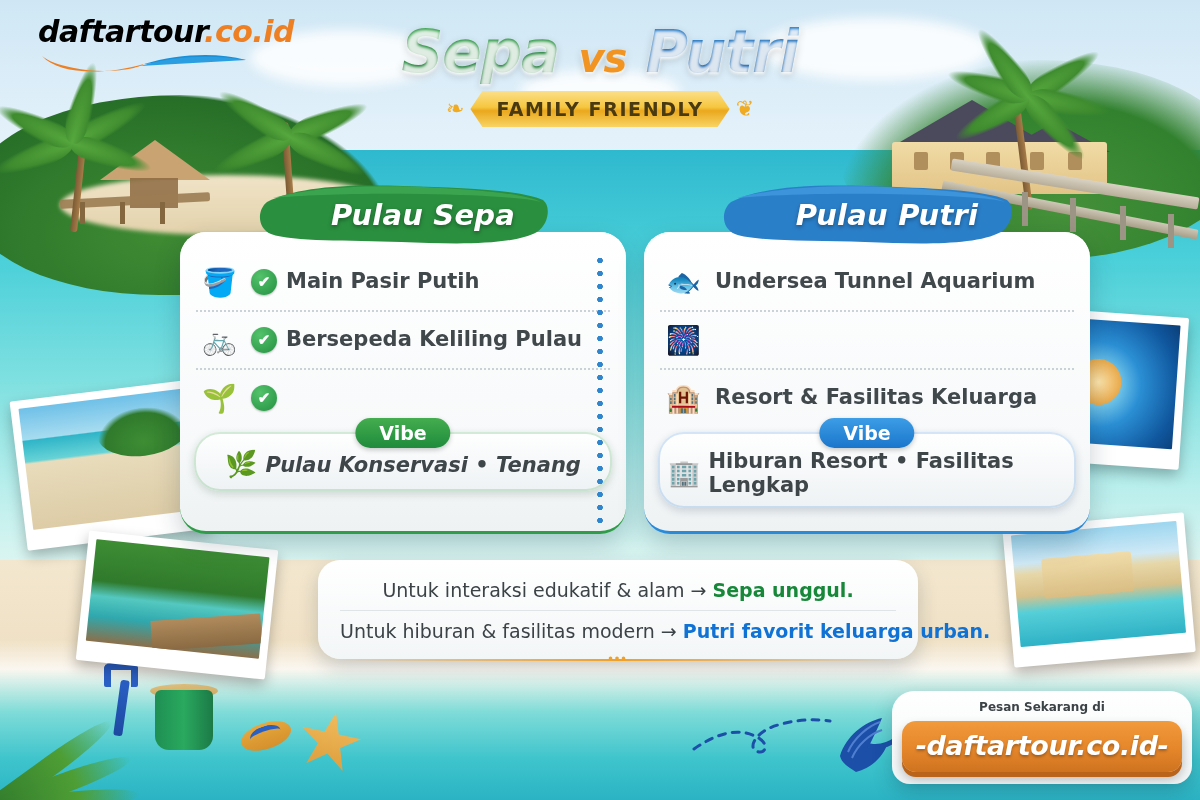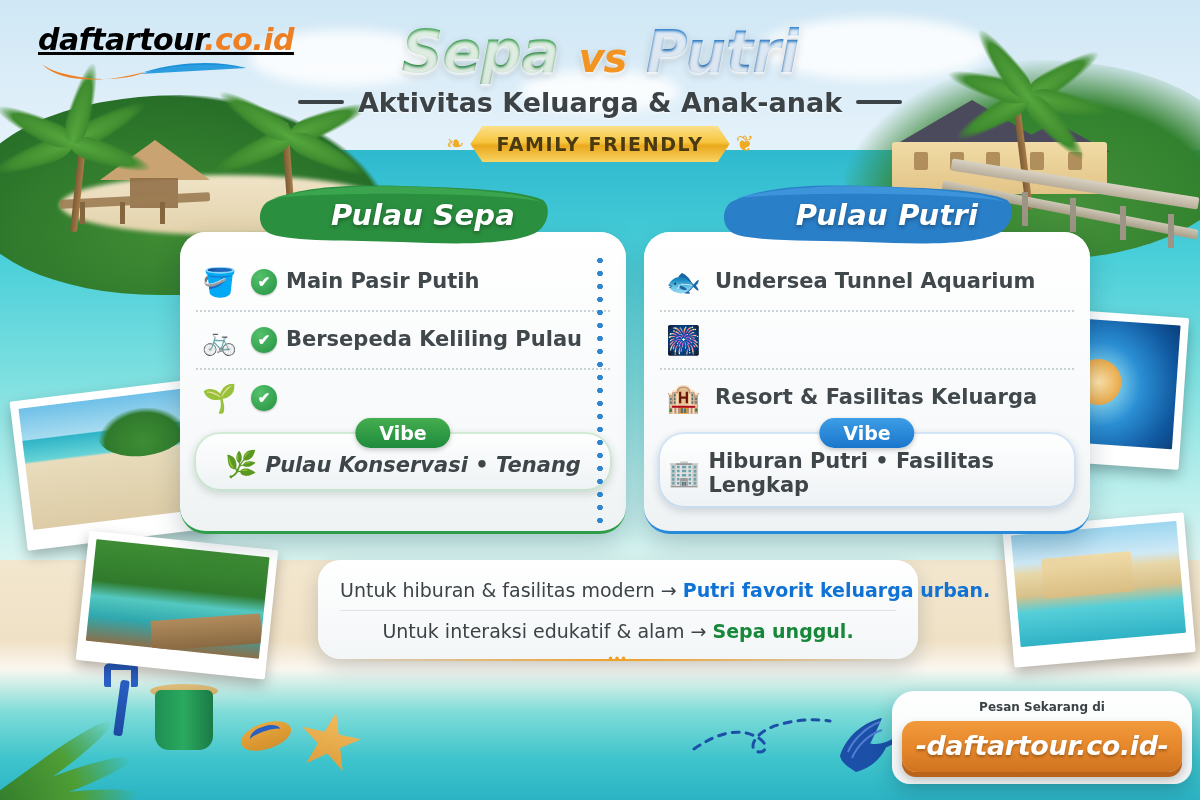--- a/index.html
+++ b/index.html
@@ -191,21 +191,21 @@
   #photo-resort .ph {
     background: linear-gradient(180deg,#9cd6ef 0%, #cfe9f6 26%, #e7d7a8 36%, #d9c18a 55%, #55cfd8 70%, #2fb2c6 100%);
     position: relative; overflow: hidden;
   }
   #photo-resort .ph:after{
     content:''; position:absolute; left:28px; top:26px; width:90px; height:40px;
     background: linear-gradient(#f0dca9,#d9bd83); border-radius:3px;
   }
 
   
-  .logo { position: absolute; left: 38px; top: 22px; width: 230px; height: 56px; text-decoration: underline; }
+  .logo { position: absolute; left: 38px; top: 14px; width: 230px; height: 56px; }
   .logo-text {
     font-family: "DejaVu Sans", sans-serif;
     font-size: 30px; font-weight: 700; font-style: italic; letter-spacing: -.5px;
     white-space: nowrap;
   }
   .logo-tld { color: #ee7f23; }
   .logo-swoosh { position: absolute; left: 2px; top: 36px; }
 
   .headline {
     position: absolute; left: 0; top: 22px; width: 1200px; text-align: center;
@@ -480,25 +480,20 @@
       <path d="M100,16 C132,6 172,4 206,10 C172,12 134,14 100,16 Z" fill="#2a9ee0"></path>
     </svg>
   </div>
 
   <div class="headline">
     <div class="title">
       <span class="t-sepa">Sepa</span>
       <span class="t-vs">vs</span>
       <span class="t-putri">Putri</span>
     </div>
-    <div class="subtitle-row">
-      <span class="sub-rule"></span>
-      <span class="subtitle">Aktivitas Keluarga &amp; Anak-anak</span>
-      <span class="sub-rule"></span>
-    </div>
     <div class="badge-wrap">
       <span class="flourish">❧</span>
       <span class="ribbon">
         <span>FAMILY FRIENDLY</span>
       </span>
       <span class="flourish">❦</span>
     </div>
   </div>
 
   <div class="cards">
@@ -558,34 +553,34 @@
         <div class="row">
           <span class="row-icon">🏨</span>
           <span class="row-text">Resort &amp; Fasilitas Keluarga</span>
         </div>
       </div>
 
       <div class="vibe-wrap">
         <span class="vibe-pill blue">Vibe</span>
         <div class="vibe-body blue">
           <span class="vibe-icon">🏢</span>
-          <span class="vibe-text">Hiburan Putri • Fasilitas Lengkap</span>
+          <span class="vibe-text">Hiburan Resort • Fasilitas Lengkap</span>
         </div>
       </div>
     </div>
   </div>
 
   <div class="divider-dots"></div>
 
   <div class="conclusion">
     <div class="concl-line">
+      <span>Untuk interaksi edukatif &amp; alam → </span><span class="em-green">Sepa unggul.</span>
+    </div>
+    <div class="concl-line">
       <span>Untuk hiburan &amp; fasilitas modern → </span><span class="em-blue">Putri favorit keluarga urban.</span>
-    </div>
-    <div class="concl-line">
-      <span>Untuk interaksi edukatif &amp; alam → </span><span class="em-green">Sepa unggul.</span>
     </div>
     <div class="concl-deco"></div>
     <div class="concl-dots">•••</div>
   </div>
 
   <div class="cta">
     <div class="cta-label">Pesan Sekarang di</div>
     <div class="cta-btn">-daftartour.co.id-</div>
   </div>
 

